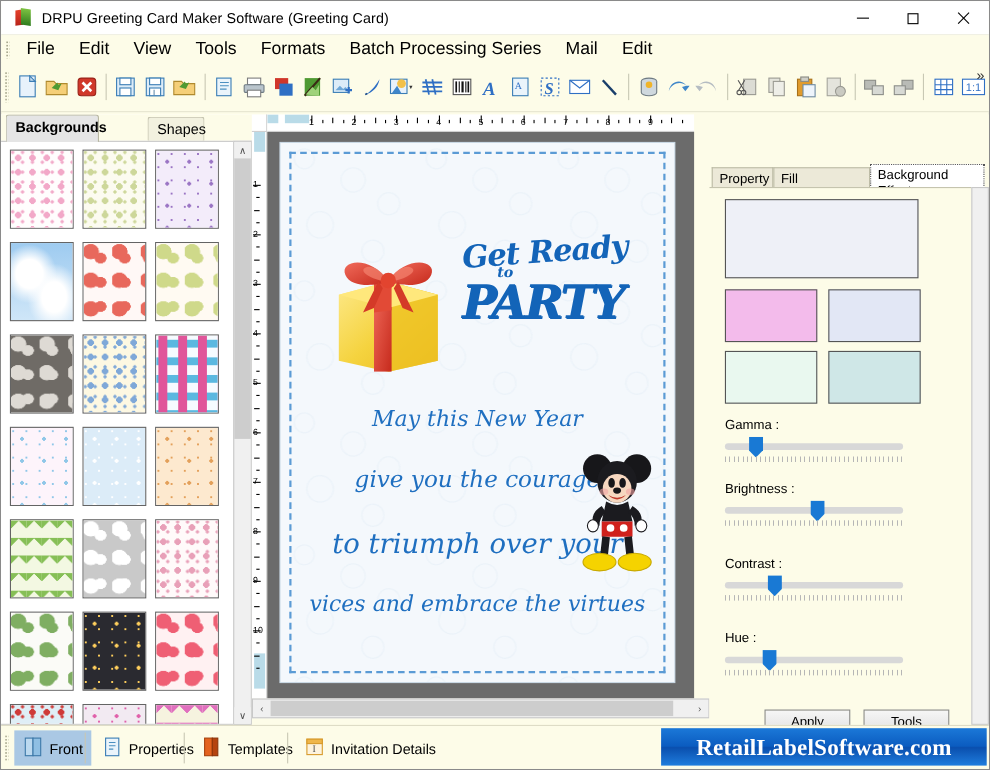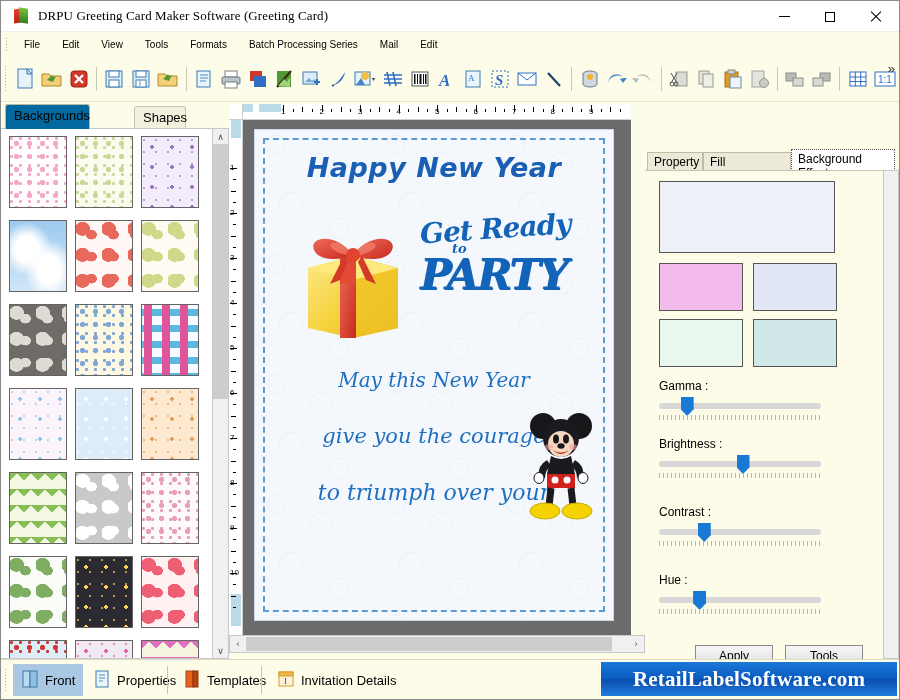--- a/index.html
+++ b/index.html
@@ -18,21 +18,20 @@
     background:#fdfce8;
     overflow:hidden;
   }
 
   
   .titlebar {
     position:absolute; left:0; top:0; width:898px; height:31px;
     background:#ffffff;
     display:flex; align-items:center;
     border-bottom:1px solid #efefe2;
-    font-family:Liberation Serif, serif;
   }
   .app-icon {
     width:16px;height:16px;margin-left:12px;margin-right:9px;
     position:relative;
   }
   .app-icon .a1{position:absolute;left:1px;top:1px;width:7px;height:14px;background:linear-gradient(180deg,#e4402a,#b8231a);transform:skewY(-8deg);}
   .app-icon .a2{position:absolute;left:6px;top:0px;width:9px;height:15px;background:linear-gradient(180deg,#7dc242,#2f7d1e);transform:skewY(8deg);}
   .title-text { font-size:13px; color:#000; letter-spacing:.1px; }
   .win-btns{position:absolute;right:0;top:0;height:31px;display:flex;}
   .win-btn{width:46px;height:31px;display:flex;align-items:center;justify-content:center;font-size:13px;color:#222;}
@@ -45,21 +44,21 @@
   .win-btn .gl-close::after{transform:rotate(-45deg);}
 
   
   .menubar{
     position:absolute;left:0;top:31px;width:898px;height:25px;
     background:#fdfce8; display:flex; align-items:center;
   }
   .grip{width:4px;height:16px;margin-left:4px;margin-right:4px;
     background-image:radial-gradient(#a9a98f 40%, transparent 41%);
     background-size:3px 3px;}
-  .menu-item{padding:4px 11px;font-size:10px;color:#000;cursor:default;}
+  .menu-item{padding:4px 11px;font-size:16px;color:#000;cursor:default;}
 
   
   .toolbar{
     position:absolute;left:0;top:56px;width:898px;height:45px;
     background:#fdfce8;display:flex;align-items:center;
     border-bottom:1px solid #e6e5d0;
   }
   .tb-grip{width:4px;height:28px;margin-left:3px;margin-right:4px;
     background-image:radial-gradient(#b4b49a 40%, transparent 41%);
     background-size:3px 3px;}
@@ -71,21 +70,21 @@
   .leftpanel{
     position:absolute;left:0;top:103px;width:228px;height:555px;
     background:#ffffff;
   }
   .tabstrip{position:absolute;left:0;top:0;height:24px;width:228px;background:#fdfce8;}
   .ltab{
     position:absolute;top:2px;height:22px;padding:3px 8px 0 8px;
     font-size:13px;background:#f2f1df;border:1px solid #c6c5b0;border-bottom:none;
     border-radius:3px 3px 0 0;color:#000;
   }
-  .ltab.active{background:#0369a1;top:0;height:25px;border-color:#b9b8a3;z-index:3;font-weight:400;}
+  .ltab.active{background:#e5e5e5;top:0;height:25px;border-color:#b9b8a3;z-index:3;font-weight:700;}
   .thumbs-wrap{
     position:absolute;left:0;top:24px;width:228px;height:531px;
     background:#fff;border:1px solid #c8c8c8;border-left:none;overflow:hidden;
   }
   .thumbs{
     position:absolute;left:0;top:0;width:210px;height:529px;
     padding:7px 0 0 8px;display:flex;flex-wrap:wrap;align-content:flex-start;
   }
   .thumb{width:58px;height:72px;margin:0 8px 12px 0;border:1px solid #646464;overflow:hidden;position:relative;}
 
@@ -630,21 +629,20 @@
         <div class="tickmaj" style="top: 464.25px; left: 4px; height: 1px; width: 3px;"></div>
         <div class="tickmaj" style="top: 475.5px; left: 2px; height: 1px; width: 5px;"></div>
         <div class="tickmaj" style="top: 486.75px; left: 4px; height: 1px; width: 3px;"></div>
       </div>
 
     <div class="canvas-scroll">
       <div class="card">
         <div class="card-swirl"></div>
         <div class="card-dash"></div>
 
-        <div class="hny">Happy New Year</div>
 
         <div class="giftbox">
           <svg width="106" height="116" viewBox="0 0 106 116">
             <defs>
               <linearGradient id="gy" x1="0" y1="0" x2="1" y2="1">
                 <stop offset="0" stop-color="#fde98a"></stop>
                   <stop offset="0.5" stop-color="#f5d33f"></stop>
                   <stop offset="1" stop-color="#e8b81c"></stop>
               </linearGradient>
               <linearGradient id="gr" x1="0" y1="0" x2="1" y2="1">
@@ -668,21 +666,22 @@
         </div>
 
         <div class="party">
           <div class="party-top">Get Ready</div>
           <div class="party-to">to</div>
           <div class="party-big">PARTY</div>
         </div>
 
         <div class="msgline" style="top:238px;">May this New Year</div>
         <div class="msgline" style="top:294px;font-size:21px;">give you the courage</div>
-        <div class="msgline" style="top:350px;font-size:22px;">to triumph over your</div>
+        <div class="msgline" style="top:350px;font-size:25px;">to triumph over your</div>
+        <div class="msgline" style="top:406px;font-size:20px;">vices and embrace the virtues</div>
 
         <div class="mickey">
           <svg width="72" height="118" viewBox="0 0 72 118">
             <circle cx="18" cy="18" r="13" fill="#17171a"></circle>
             <circle cx="54" cy="18" r="13" fill="#17171a"></circle>
             <ellipse cx="36" cy="30" rx="18" ry="19" fill="#1b1b1f"></ellipse>
             <ellipse cx="36" cy="36" rx="13" ry="13" fill="#f6d7bf"></ellipse>
             <ellipse cx="31" cy="31" rx="3" ry="4.5" fill="#17171a"></ellipse>
             <ellipse cx="41" cy="31" rx="3" ry="4.5" fill="#17171a"></ellipse>
             <ellipse cx="36" cy="38" rx="3.6" ry="2.8" fill="#17171a"></ellipse>

